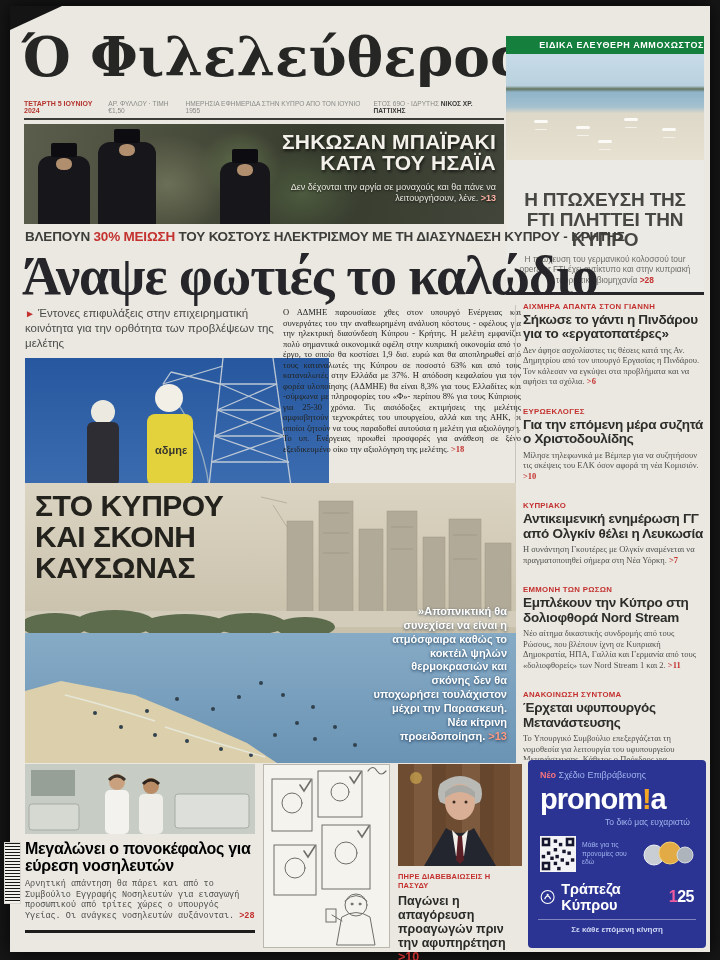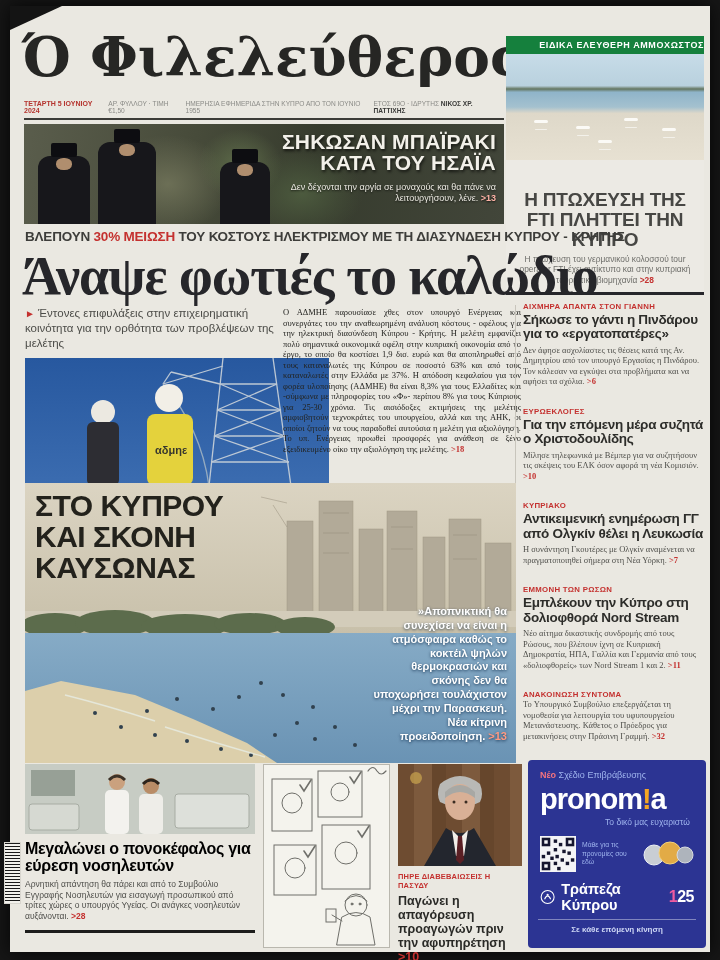--- a/index.html
+++ b/index.html
@@ -72,21 +72,21 @@
   .heat-head{position:absolute;left:10px;top:8px;font-weight:800;font-size:30px;line-height:1.03;
              color:#23221c;letter-spacing:-.5px;}
   .heat-quote{position:absolute;left:348px;top:122px;width:134px;text-align:right;color:#fff;
               font-weight:700;font-size:11px;line-height:1.26;text-shadow:0 1px 3px rgba(0,30,60,.75);}
   .heat-quote .ref{color:#ff9a82;}
 
   
   .b1{left:15px;top:758px;width:230px;}
   .b1-photo{height:70px;background:#c7ccc4;overflow:hidden;}
   .b1-head{font-weight:800;font-size:16px;line-height:1.06;color:#000000;letter-spacing:-.3px;margin:7px 0 4px;}
-  .b1-body{font-family:Liberation Sans, sans-serif;font-size:8.5px;line-height:1.25;color:#4e4e4a;
+  .b1-body{font-family:Liberation Mono, monospace;font-size:8.5px;line-height:1.25;color:#4e4e4a;
            border-bottom:3px solid #1d1d1b;padding-bottom:9px;}
   .cartoon{left:253px;top:758px;width:127px;height:184px;background:#f4f3ed;border:1px solid #b9b7ae;}
   .b3{left:388px;top:758px;width:124px;}
   .b3-photo{height:102px;overflow:hidden;
     background:repeating-linear-gradient(90deg,#6e4c31 0 16px,#7d5a3d 16px 34px,#66462c 34px 48px);}
   .b3-kicker{font-weight:700;font-size:7.5px;line-height:1.25;color:#c4312f;margin-top:6px;letter-spacing:.2px;}
   .b3-head{font-weight:700;font-size:12.5px;line-height:1.12;color:#292926;margin-top:3px;
            border-bottom:3px solid #1d1d1b;padding-bottom:9px;}
 
   
@@ -211,20 +211,21 @@
       <div class="sb-head">Αντικειμενική ενημέρωση ΓΓ από Ολγκίν θέλει η Λευκωσία</div>
       <div class="sb-body"><span>Η συνάντηση Γκουτέρες με Ολγκίν αναμένεται να πραγματοποιηθεί σήμερα στη Νέα Υόρκη. </span><span class="ref">&gt;7</span></div>
     </div>
     <div>
       <div class="sb-kicker">ΕΜΜΟΝΗ ΤΩΝ ΡΩΣΩΝ</div>
       <div class="sb-head">Εμπλέκουν την Κύπρο στη δολιοφθορά Nord Stream</div>
       <div class="sb-body"><span>Νέο αίτημα δικαστικής συνδρομής από τους Ρώσους, που βλέπουν ίχνη σε Κυπριακή Δημοκρατία, ΗΠΑ, Γαλλία και Γερμανία από τους «δολιοφθορείς» των Nord Stream 1 και 2. </span><span class="ref">&gt;11</span></div>
     </div>
     <div>
       <div class="sb-kicker">ΑΝΑΚΟΙΝΩΣΗ ΣΥΝΤΟΜΑ</div>
+      <div class="sb-head">Έρχεται υφυπουργός Μετανάστευσης</div>
       <div class="sb-body"><span>Το Υπουργικό Συμβούλιο επεξεργάζεται τη νομοθεσία για λειτουργία του υφυπουργείου Μετανάστευσης. Κάθετος ο Πρόεδρος για μετακινήσεις στην Πράσινη Γραμμή. </span><span class="ref">&gt;32</span></div>
     </div>
   </div>
 
   <div class="abs heat">
     <svg width="491" height="280" viewBox="0 0 491 280">
       <defs>
         <linearGradient id="sky" x1="0" y1="0" x2="0" y2="1">
           <stop offset="0" stop-color="#dbd4c2"></stop>
             <stop offset="1" stop-color="#c8c0aa"></stop>

